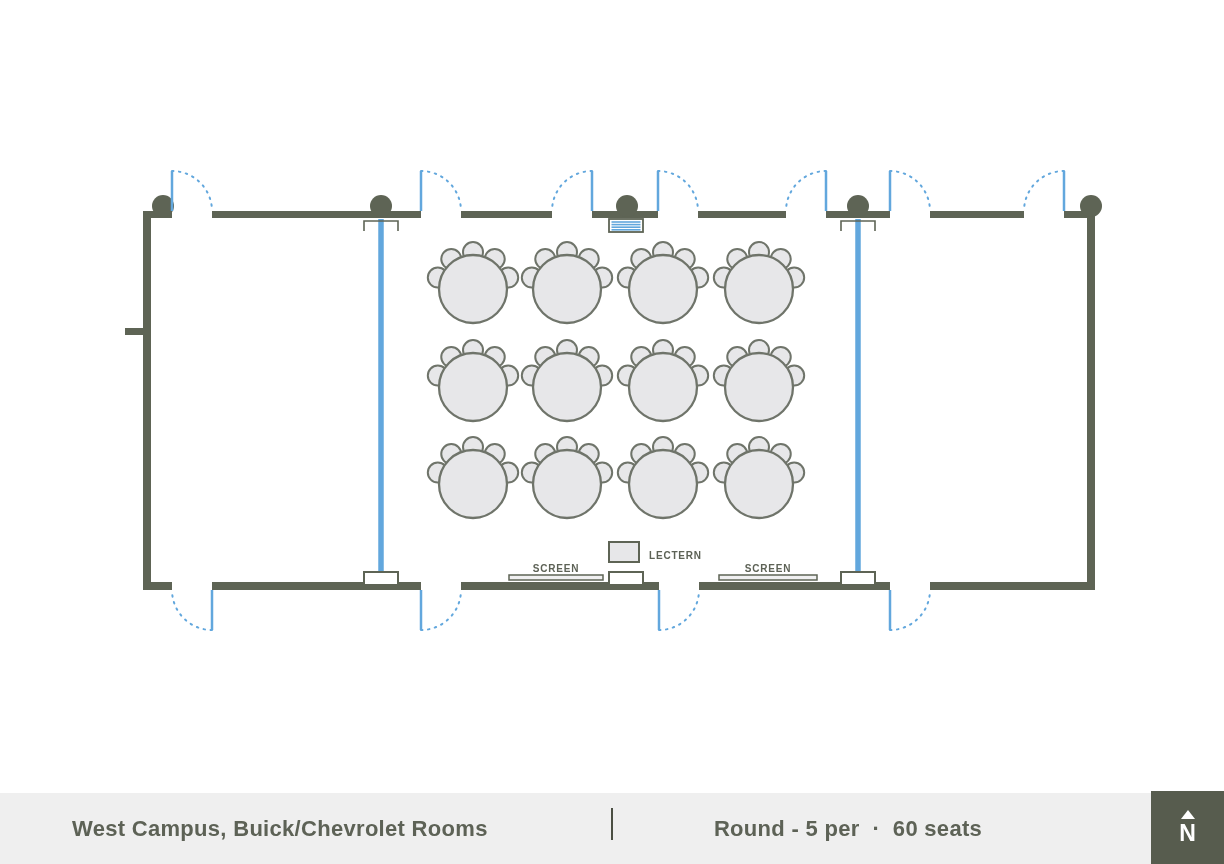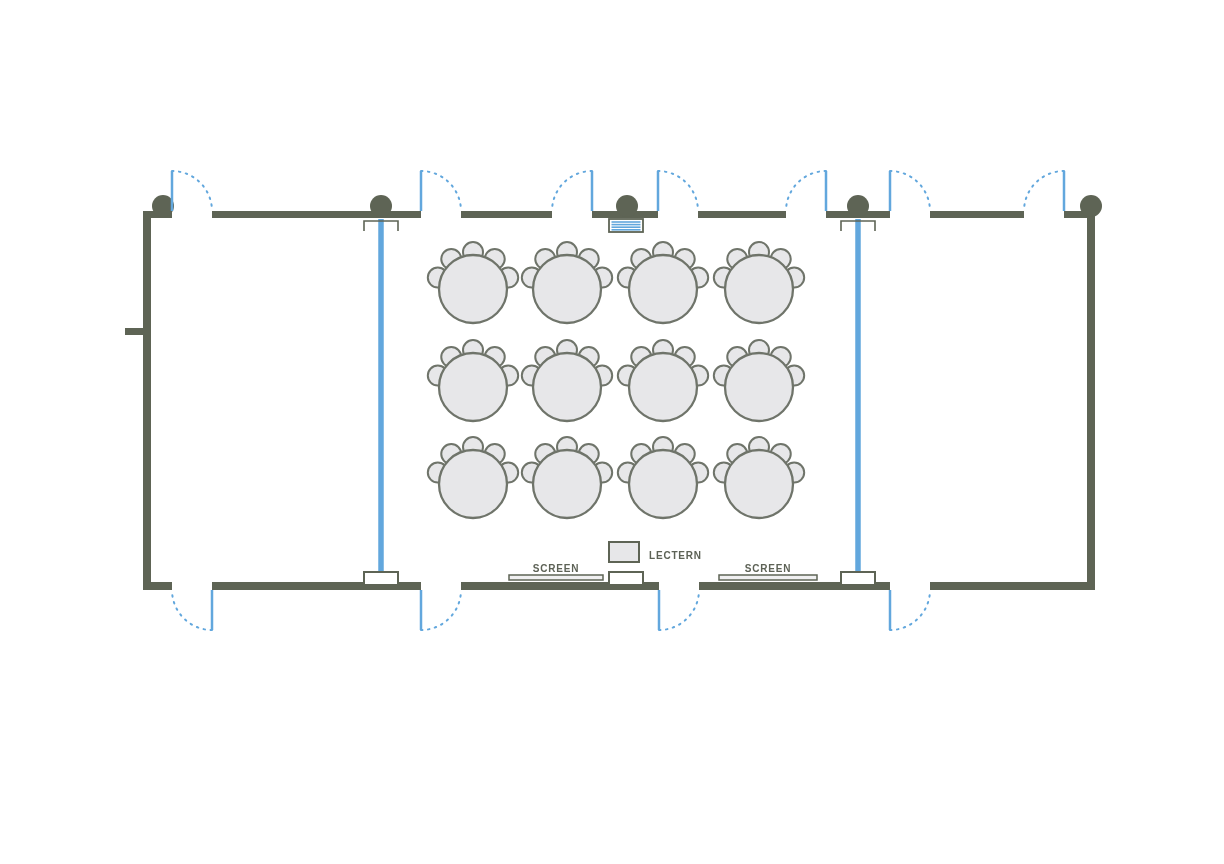--- a/index.html
+++ b/index.html
@@ -196,14 +196,23 @@
         </g>
         <rect x="509" y="575" width="94" height="5" fill="#f0f0f1" stroke="#5e6455" stroke-width="1.5"></rect>
         <rect x="719" y="575" width="98" height="5" fill="#f0f0f1" stroke="#5e6455" stroke-width="1.5"></rect>
         <rect x="609" y="542" width="30" height="20" fill="#e7e7e9" stroke="#5e6455" stroke-width="2"></rect>
       </g>
     <text class="plan-label" x="556" y="572" text-anchor="middle" fill="#5d6256">SCREEN</text>
     <text class="plan-label" x="768" y="572" text-anchor="middle" fill="#5d6256">SCREEN</text>
     <text class="plan-label" x="649" y="559" text-anchor="start" fill="#5d6256">LECTERN</text>
   </svg>
 
+  <div class="footer" id="footer" style="background: rgb(239, 239, 239);">
+    <div class="footer-left" style="color: rgb(93, 98, 86);">West Campus, Buick/Chevrolet Rooms</div>
+    <div class="footer-divider" id="footer-divider" style="background: rgb(75, 79, 67);"></div>
+    <div class="footer-right" style="color: rgb(93, 98, 86);">Round - 5 per  ·  60 seats</div>
+    <div class="compass" id="compass" style="background: rgb(87, 92, 78);">
+      <div class="compass-triangle"></div>
+      <div class="compass-n">N</div>
+    </div>
+  </div>
 
 </div>
 
 </body></html>

